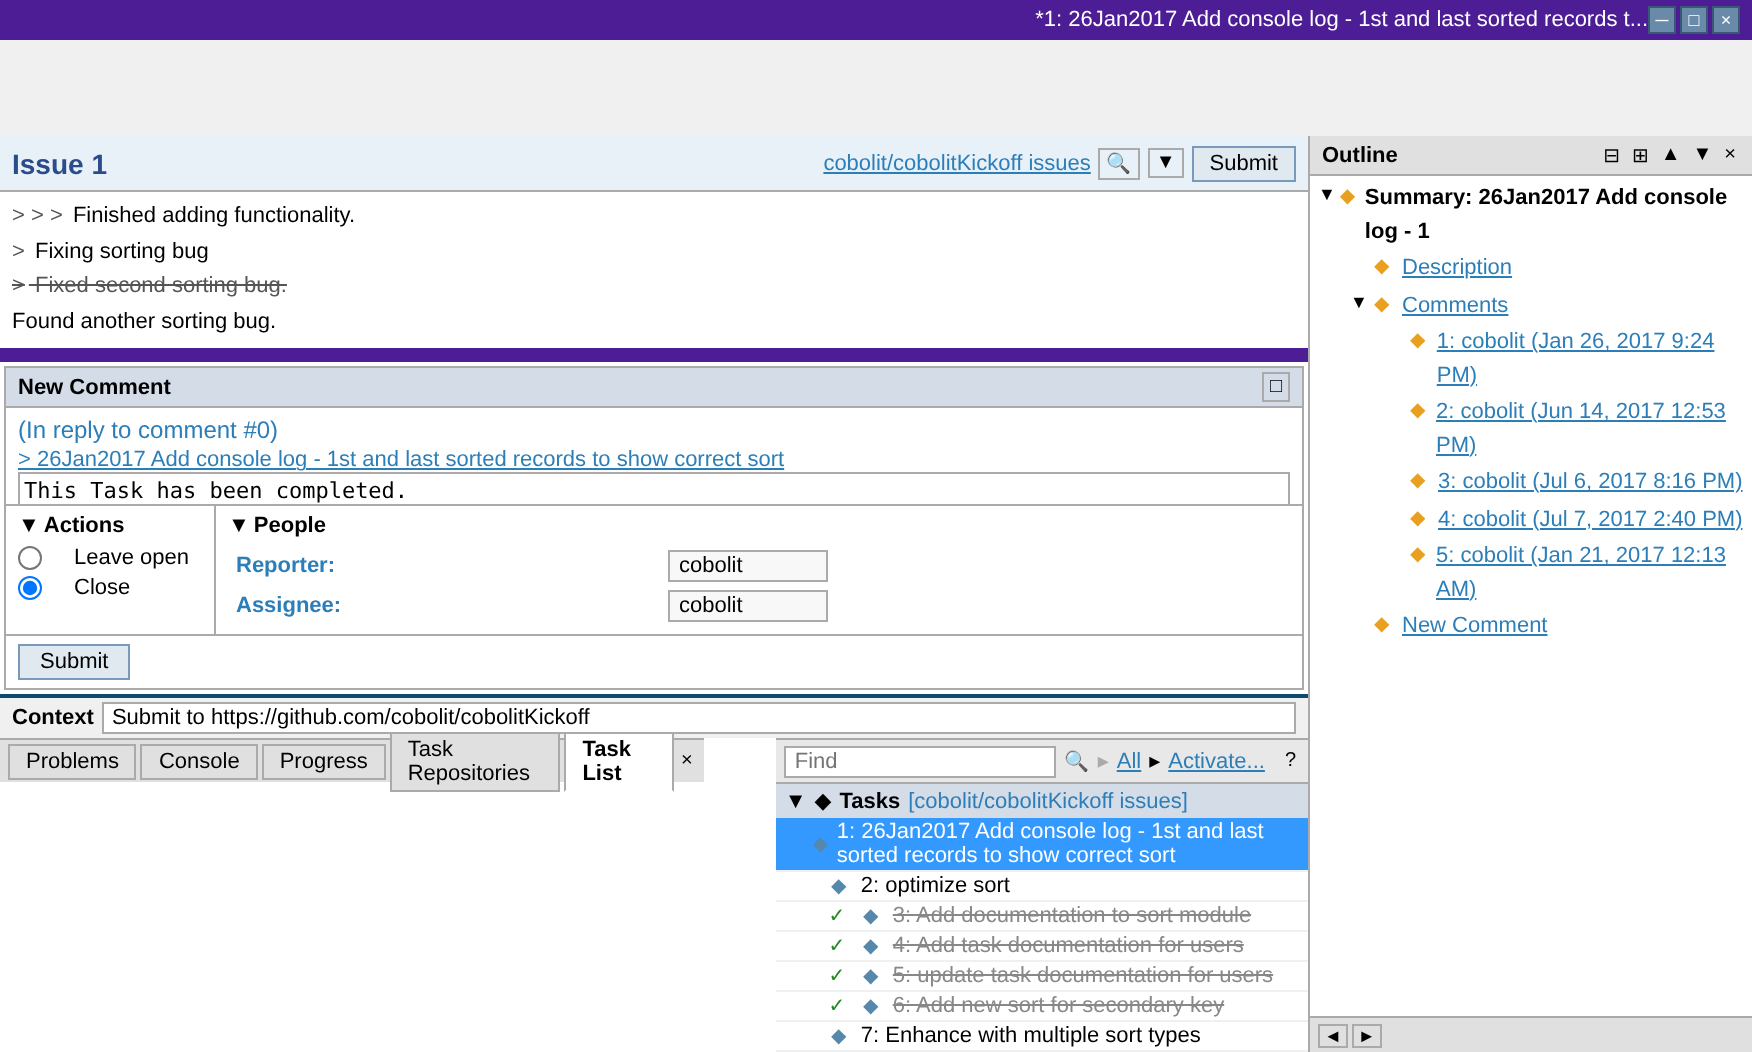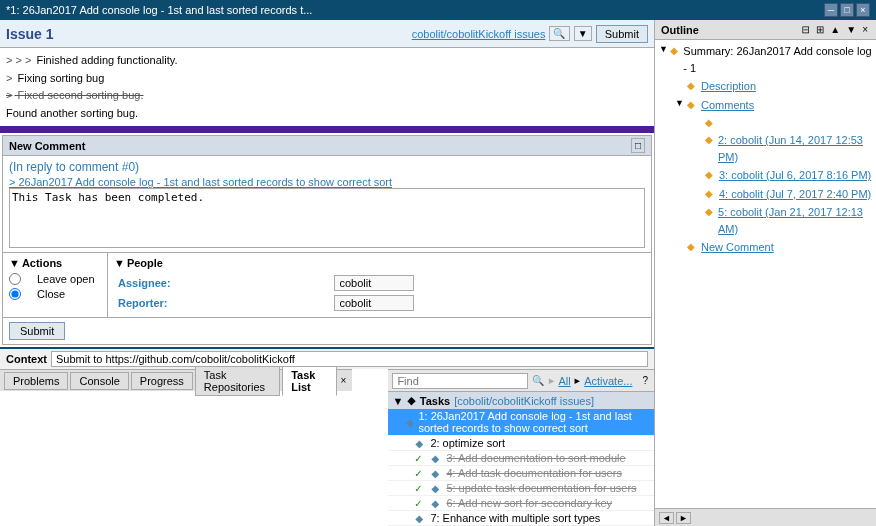--- a/index.html
+++ b/index.html
@@ -1,27 +1,27 @@
 <!DOCTYPE html>
 <html><head>
   <meta charset="utf-8">
   <style>
     * { box-sizing: border-box; margin: 0; padding: 0; }
     body { font-family: 'Segoe UI', Arial, sans-serif; font-size: 11px; background: #f0f0f0; color: #000; overflow: hidden; }
     
     .main-container { display: flex; flex-direction: column; height: 526px; width: 876px; }
     
     
-    .title-bar { background: #0c4a6e; color: #fff; padding: 2px 6px; display: flex; align-items: center; justify-content: space-between; font-size: 11px; height: 20px; }
+    .title-bar { background: #4c1d95; color: #fff; padding: 2px 6px; display: flex; align-items: center; justify-content: flex-end; font-size: 11px; height: 20px; }
     .title-bar-left { display: flex; align-items: center; gap: 4px; }
     .title-bar-controls { display: flex; gap: 2px; }
     .title-bar-btn { background: #6a8aaa; border: 1px solid #3a5775; color: #fff; width: 14px; height: 14px; font-size: 9px; cursor: pointer; display: flex; align-items: center; justify-content: center; }
 
     
-    .content-row { display: flex; flex: 1; overflow: hidden; }
+    .content-row { display: flex; flex: 1; overflow: hidden; margin-top: 48px; }
     
     
     .left-panel { width: 655px; display: flex; flex-direction: column; border-right: 1px solid #aaa; background: #fff; }
     
     
     .issue-header { background: #e8f0f8; border-bottom: 1px solid #aaa; padding: 3px 6px; display: flex; align-items: center; justify-content: space-between; height: 28px; }
     .issue-title { font-size: 14px; font-weight: bold; color: #2c4b8a; }
     .issue-header-right { display: flex; align-items: center; gap: 4px; }
     .repo-link { color: #2c7eb8; font-size: 11px; text-decoration: underline; }
     .icon-btn { background: none; border: 1px solid #aaa; padding: 1px 3px; cursor: pointer; font-size: 10px; }
@@ -92,21 +92,21 @@
     .outline-header { background: #e0e0e0; border-bottom: 1px solid #aaa; padding: 2px 6px; display: flex; align-items: center; justify-content: space-between; height: 20px; }
     .outline-title { font-size: 11px; font-weight: bold; }
     .outline-toolbar { display: flex; gap: 2px; }
     .outline-btn { background: none; border: none; font-size: 10px; cursor: pointer; padding: 0 2px; }
     .outline-content { flex: 1; overflow-y: auto; padding: 2px; }
     .outline-tree { font-size: 11px; }
     .outline-item { padding: 1px 2px; display: flex; align-items: flex-start; gap: 2px; line-height: 1.5; }
     .outline-item .toggle { cursor: pointer; font-size: 9px; width: 10px; }
     .outline-item .icon { color: #e8a020; font-size: 10px; width: 12px; }
     .outline-item .label { color: #2c7eb8; text-decoration: underline; cursor: pointer; }
-    .outline-item .label.bold { font-weight: normal; color: #000; text-decoration: none; cursor: default; }
+    .outline-item .label.bold { font-weight: bold; color: #000; text-decoration: none; cursor: default; }
     .outline-sub { padding-left: 16px; }
     .outline-sub2 { padding-left: 30px; }
     .outline-bottom-bar { height: 18px; background: #e0e0e0; border-top: 1px solid #aaa; display: flex; align-items: center; padding: 0 4px; gap: 2px; }
     .outline-bottom-btn { background: none; border: 1px solid #aaa; font-size: 9px; padding: 0 2px; cursor: pointer; }
     
     .bottom-section { display: flex; flex-direction: row; gap: 36px; }
   </style>
 </head>
 <body>
 
@@ -173,27 +173,27 @@
             </div>
           </div>
           <div class="people-col">
             <div class="section-header">
               <span>▼</span>
               <span>People</span>
             </div>
             <table class="people-table">
               <tbody>
                   <tr>
-                <td class="people-label">Assignee:</td>
+                <td class="people-label">Reporter:</td>
                 <td>
                   <span class="people-value-box">cobolit</span>
                 </td>
               </tr>
               <tr>
-                <td class="people-label">Reporter:</td>
+                <td class="people-label">Assignee:</td>
                 <td>
                   <span class="people-value-box">cobolit</span>
                 </td>
               </tr>
             </tbody>
               </table>
           </div>
         </div>
 
         <div class="submit-row">
@@ -313,20 +313,21 @@
 
           <div class="outline-sub">
             <div class="outline-item">
               <span class="toggle">▼</span>
               <span class="icon">◆</span>
               <span class="label">Comments</span>
             </div>
             <div class="outline-sub2">
               <div class="outline-item">
                 <span class="icon">◆</span>
+                <span class="label">1: cobolit (Jan 26, 2017 9:24 PM)</span>
               </div>
               <div class="outline-item">
                 <span class="icon">◆</span>
                 <span class="label">2: cobolit (Jun 14, 2017 12:53 PM)</span>
               </div>
               <div class="outline-item">
                 <span class="icon">◆</span>
                 <span class="label">3: cobolit (Jul 6, 2017 8:16 PM)</span>
               </div>
               <div class="outline-item">

